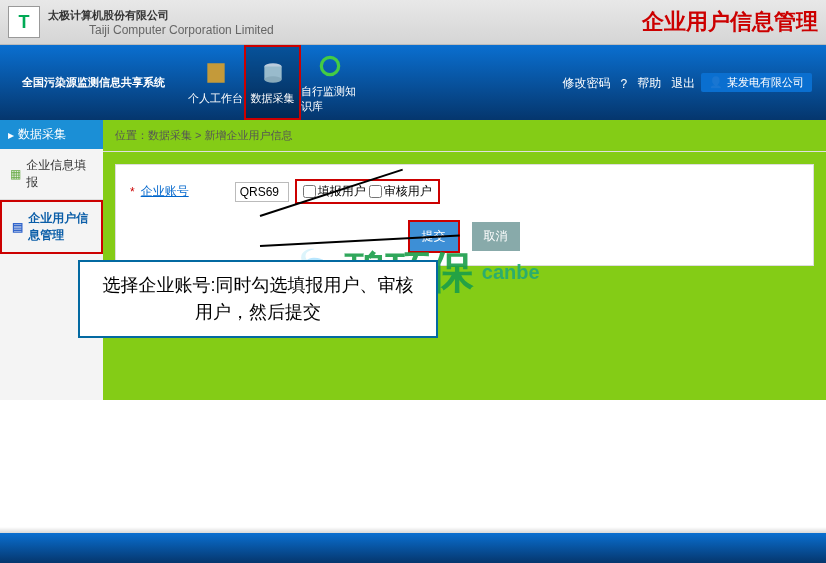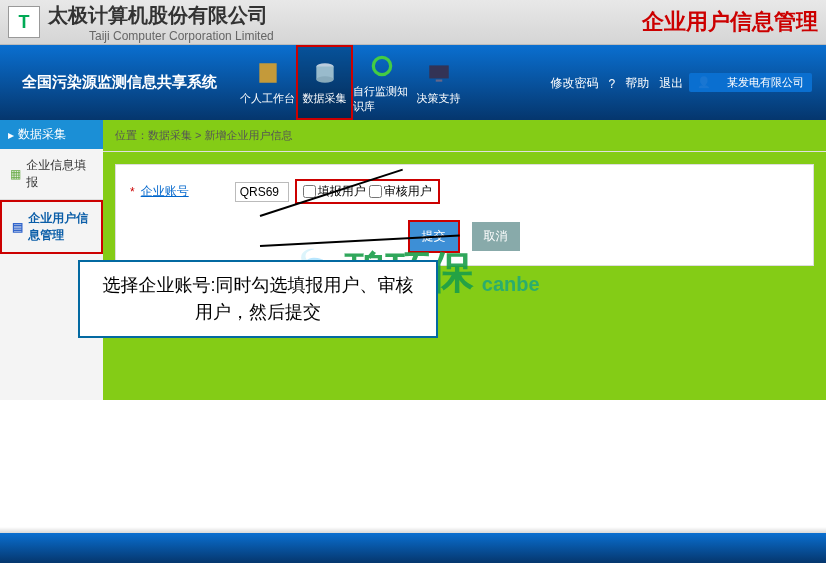--- a/index.html
+++ b/index.html
@@ -1,34 +1,34 @@
 <!DOCTYPE html>
 <html><head>
 <meta charset="utf-8">
 <style>
 * { margin: 0; padding: 0; box-sizing: border-box; }
 body { font-family: "Microsoft YaHei", Arial, sans-serif; width: 826px; height: 563px; background: #fff; position: relative; overflow: hidden; }
 
 .topbar { height: 45px; background: linear-gradient(#e8e8e8,#d5d5d5); display: flex; align-items: center; padding: 0 8px; border-bottom: 1px solid #bbb; }
 .logo-block { display: flex; align-items: center; gap: 8px; }
 .logo-icon { width: 32px; height: 32px; background: #fff; border: 1px solid #999; display: flex; align-items: center; justify-content: center; font-size: 18px; color: #0a5; font-weight: bold; }
-.company-cn { font-size: 20px; font-weight: bold; color: #333; }
+.company-cn { font-size: 11px; font-weight: bold; color: #333; }
 .company-en { font-size: 12px; color: #666; margin-left: 41px; }
 .page-label { margin-left: auto; font-size: 22px; color: #c00; font-weight: bold; }
 
 .navbar { height: 75px; background: linear-gradient(#0a6fd0,#05366d); color: #fff; display: flex; align-items: center; }
-.sys-title { font-size: 15px; font-weight: bold; padding: 0 22px; }
+.sys-title { font-size: 11px; font-weight: bold; padding: 0 22px; }
 .nav-items { display: flex; height: 100%; }
 .nav-item { width: 57px; display: flex; flex-direction: column; align-items: center; justify-content: center; font-size: 11px; cursor: pointer; gap: 4px; }
 .nav-item.active { background: rgba(0,0,0,.25); border: 2px solid #c00; }
 .nav-icon { width: 28px; height: 28px; display: flex; align-items: center; justify-content: center; }
 .navbar-right { margin-left: auto; padding-right: 14px; display: flex; flex-direction: row; align-items: flex-end; gap: 6px; font-size: 12px; }
 .nr-top { display: flex; gap: 10px; align-items: center; }
 .nr-top span { cursor: pointer; }
-.user-badge { background: #0a6fd0; padding: 2px 8px; border-radius: 2px; font-size: 11px; display: flex; align-items: center; gap: 16px; }
+.user-badge { background: #0a6fd0; padding: 2px 8px; border-radius: 2px; font-size: 11px; display: flex; align-items: center; gap: 4px; }
 
 .body-row { display: flex; height: 280px; }
 .sidebar { width: 103px; background: #f4f4f4; font-size: 12px; }
 .side-head { background: #1b8fd6; color: #fff; padding: 6px 8px; display: flex; align-items: center; gap: 4px; }
 .side-item { padding: 8px 10px; border-bottom: 1px solid #ddd; display: flex; align-items: center; gap: 5px; cursor: pointer; color: #333; }
 .side-item.active { border: 2px solid #c00; font-weight: bold; color: #0b5ea8; }
 .main { flex: 1; background: #84cc16; }
 .breadcrumb { padding: 8px 12px; font-size: 11px; color: #555; border-bottom: 1px solid #e0e0e0; }
 .form-box { margin: 12px; background: #fff; border: 1px solid #ddd; padding: 14px; font-size: 12px; position: relative; }
 .form-row { display: flex; align-items: center; gap: 6px; }
@@ -41,21 +41,21 @@
 .btn { padding: 6px 12px; color: #fff; font-size: 12px; border: none; cursor: pointer; }
 .btn.primary { background: #3d8fd6; outline: 2px solid #c00; }
 .btn.secondary { background: #8aa; }
 
 .callout { position: absolute; left: 78px; top: 260px; width: 360px; border: 2px solid #0369a1; background: #fff; padding: 10px 14px; font-size: 18px; text-align: center; line-height: 1.5; z-index: 10; }
 .callout-line { position: absolute; background: #000; z-index: 9; }
 .line1 { left: 260px; top: 215px; width: 150px; height: 2px; transform: rotate(-18deg); transform-origin: left; }
 .line2 { left: 260px; top: 245px; width: 200px; height: 2px; transform: rotate(-3deg); transform-origin: left; }
 
 .watermark { position: absolute; left: 285px; top: 243px; font-size: 44px; font-weight: bold; color: #1a9e4a; opacity: .9; pointer-events: none; display: flex; align-items: center; gap: 2px; z-index: 5; }
-.watermark .sub { font-size: 20px; color: #2a7; margin-left: 6px; align-self: flex-end; margin-bottom: 6px; }
+.watermark .sub { font-size: 20px; color: #2a7; margin-left: 6px; align-self: flex-end; margin-bottom: 18px; }
 
 .footer-strip { position: absolute; bottom: 0; width: 100%; height: 30px; background: linear-gradient(#0a6fd0,#05366d); }
 .footer-shadow { position: absolute; bottom: 30px; width: 100%; height: 6px; background: linear-gradient(rgba(0,0,0,0),rgba(0,0,0,.15)); }
 </style>
 </head>
 <body>
 
 <div class="topbar">
   <div class="logo-block">
     <div class="logo-icon">T</div>
@@ -88,29 +88,20 @@
         </span>
       <span>数据采集</span>
     </div>
     <div class="nav-item">
       <span class="nav-icon">
           <svg width="26" height="26" viewBox="0 0 24 24">
             <circle cx="12" cy="12" r="8" fill="none" stroke="#4c4" stroke-width="3"></circle>
           </svg>
         </span>
       <span>自行监测知识库</span>
-    </div>
-    <div class="nav-item">
-      <span class="nav-icon">
-          <svg width="26" height="26" viewBox="0 0 24 24">
-            <rect x="3" y="5" width="18" height="12" fill="#335"></rect>
-            <rect x="9" y="18" width="6" height="2" fill="#668"></rect>
-          </svg>
-        </span>
-      <span>决策支持</span>
     </div>
   </div>
   <div class="navbar-right">
     <div class="nr-top">
       <span>修改密码</span>
       <span>?</span>
       <span>帮助</span>
       <span>退出</span>
     </div>
     <div class="user-badge">

